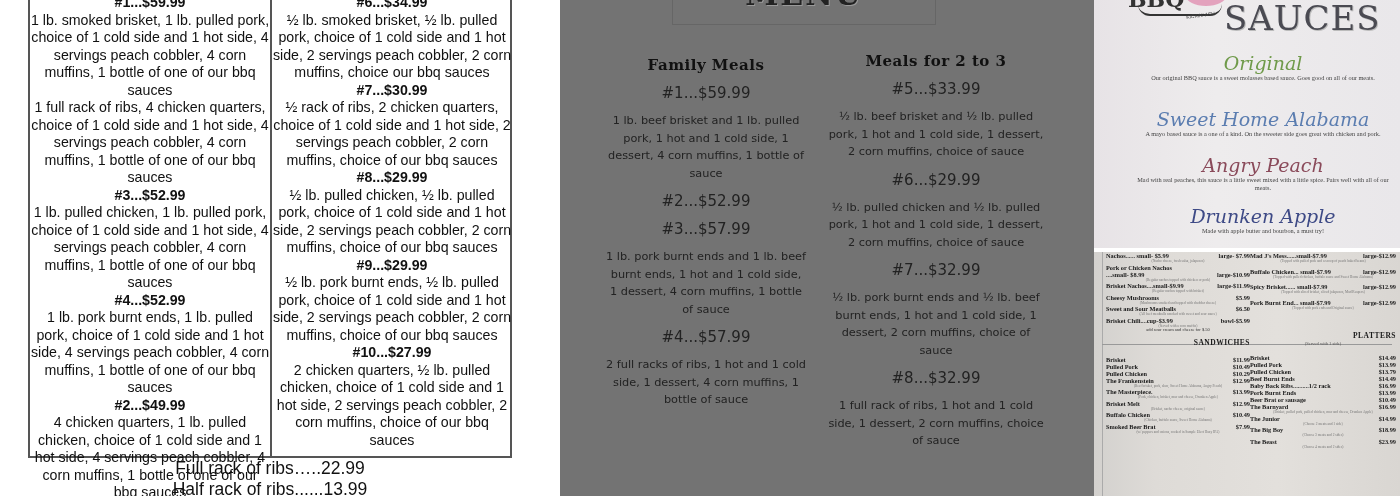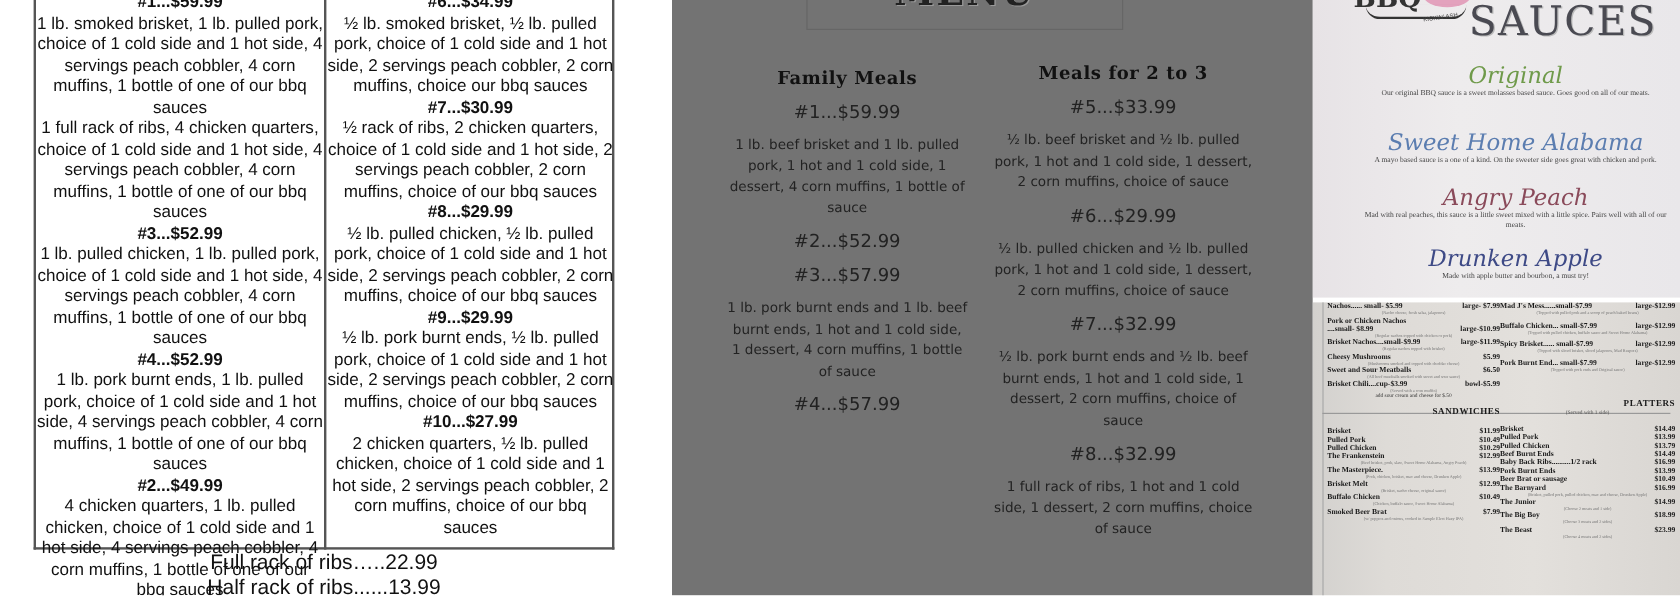--- a/index.html
+++ b/index.html
@@ -88,20 +88,21 @@
       <span>MENU</span>
     </div>
   <div class="col left">
     <div class="sec">Family Meals</div>
     <div class="price">#1...$59.99</div>
     <div class="desc">1 lb. beef brisket and 1 lb. pulled pork, 1 hot and 1 cold side, 1 dessert, 4 corn muffins, 1 bottle of sauce</div>
     <div class="price">#2...$52.99</div>
     <div class="price">#3...$57.99</div>
     <div class="desc">1 lb. pork burnt ends and 1 lb. beef burnt ends, 1 hot and 1 cold side, 1 dessert, 4 corn muffins, 1 bottle of sauce</div>
     <div class="price">#4...$57.99</div>
+    <div class="desc">2 full racks of ribs, 1 hot and 1 cold side, 1 dessert, 4 corn muffins, 1 bottle of sauce</div>
   </div>
   <div class="col right">
     <div class="sec">Meals for 2 to 3</div>
     <div class="price">#5...$33.99</div>
     <div class="desc">½ lb. beef brisket and ½ lb. pulled pork, 1 hot and 1 cold side, 1 dessert, 2 corn muffins, choice of sauce</div>
     <div class="price">#6...$29.99</div>
     <div class="desc">½ lb. pulled chicken and ½ lb. pulled pork, 1 hot and 1 cold side, 1 dessert, 2 corn muffins, choice of sauce</div>
     <div class="price">#7...$32.99</div>
     <div class="desc">½ lb. pork burnt ends and ½ lb. beef burnt ends, 1 hot and 1 cold side, 1 dessert, 2 corn muffins, choice of sauce</div>
     <div class="price">#8...$32.99</div>

